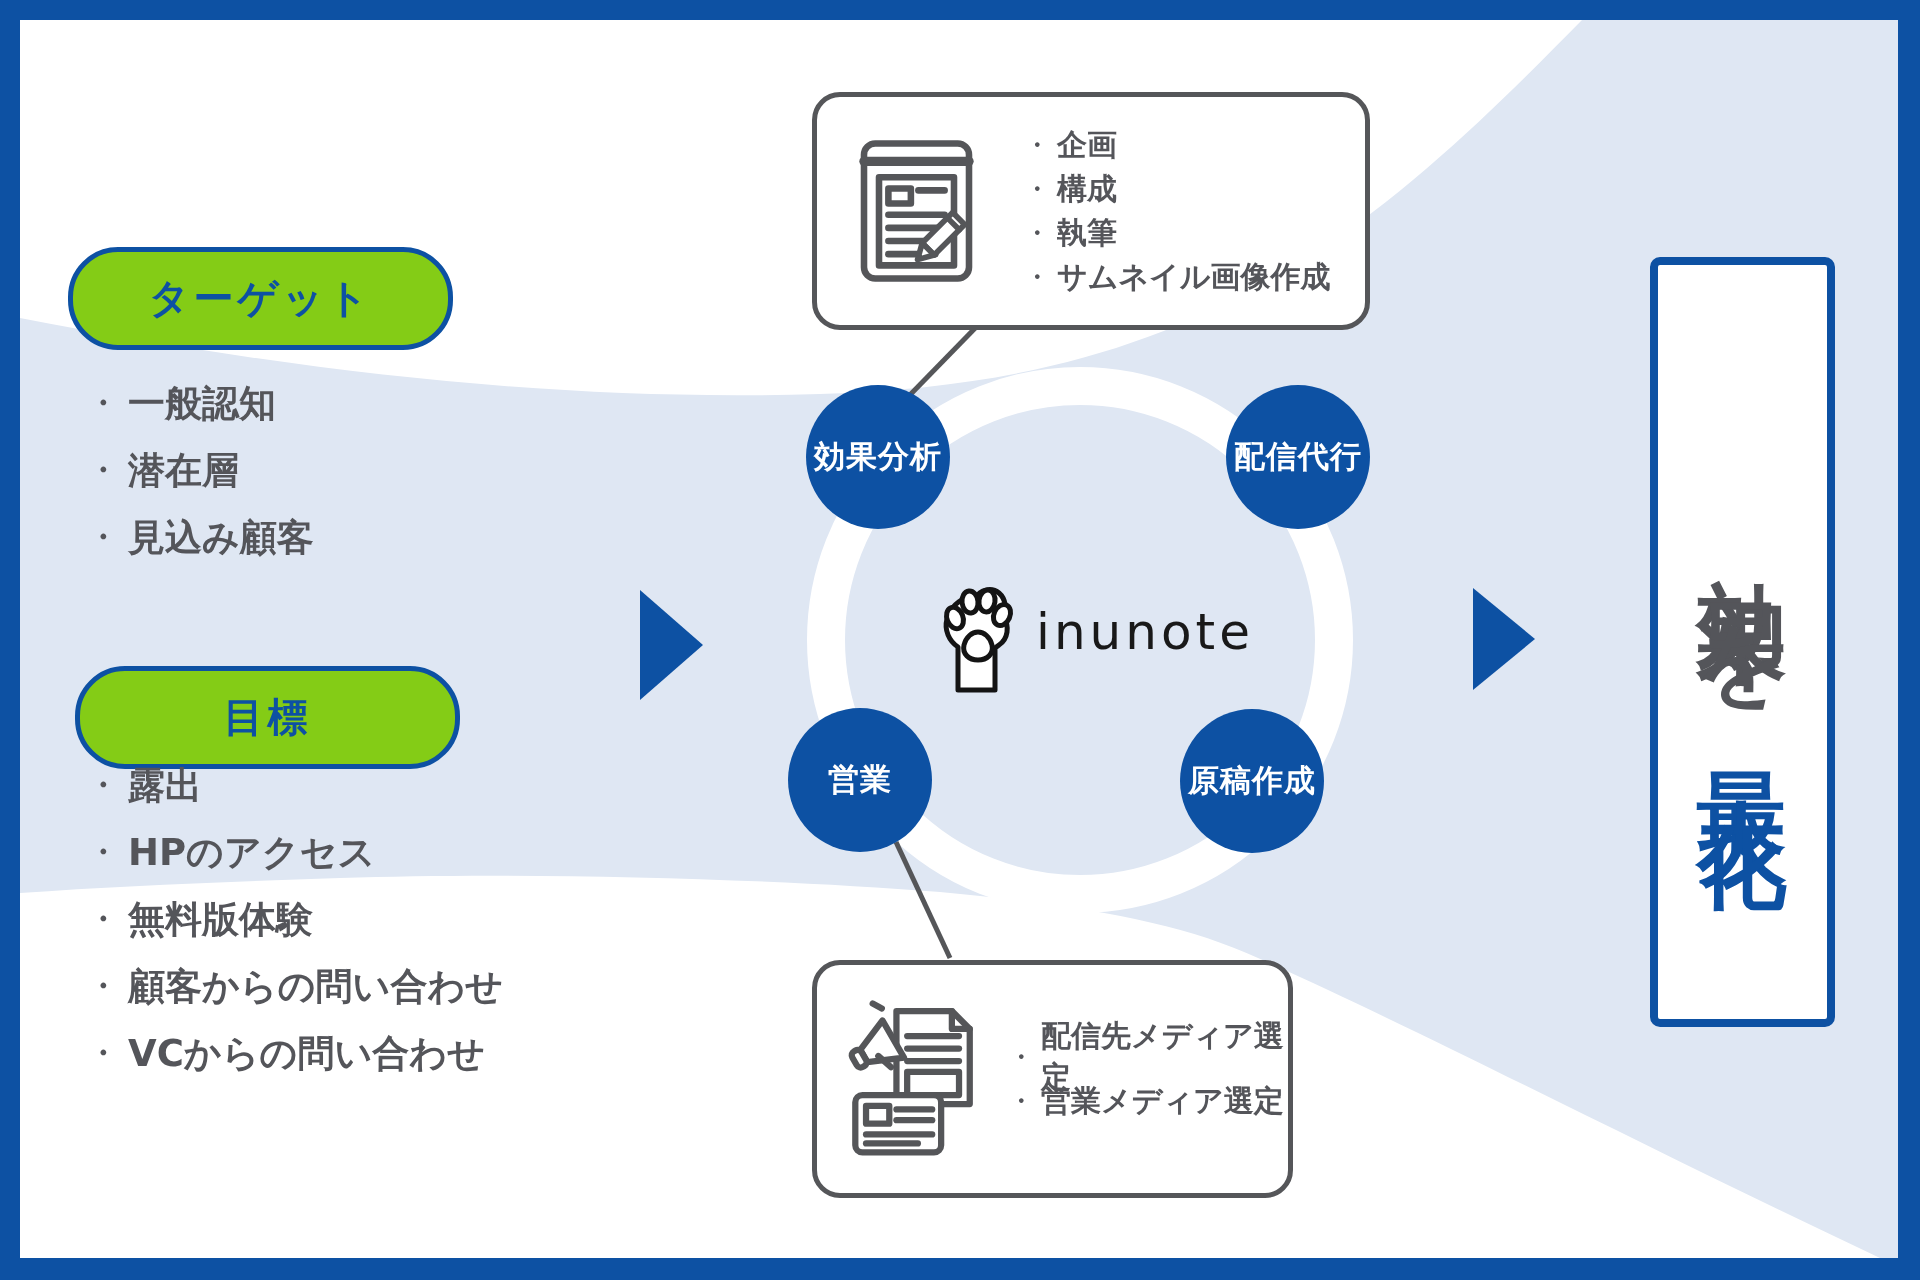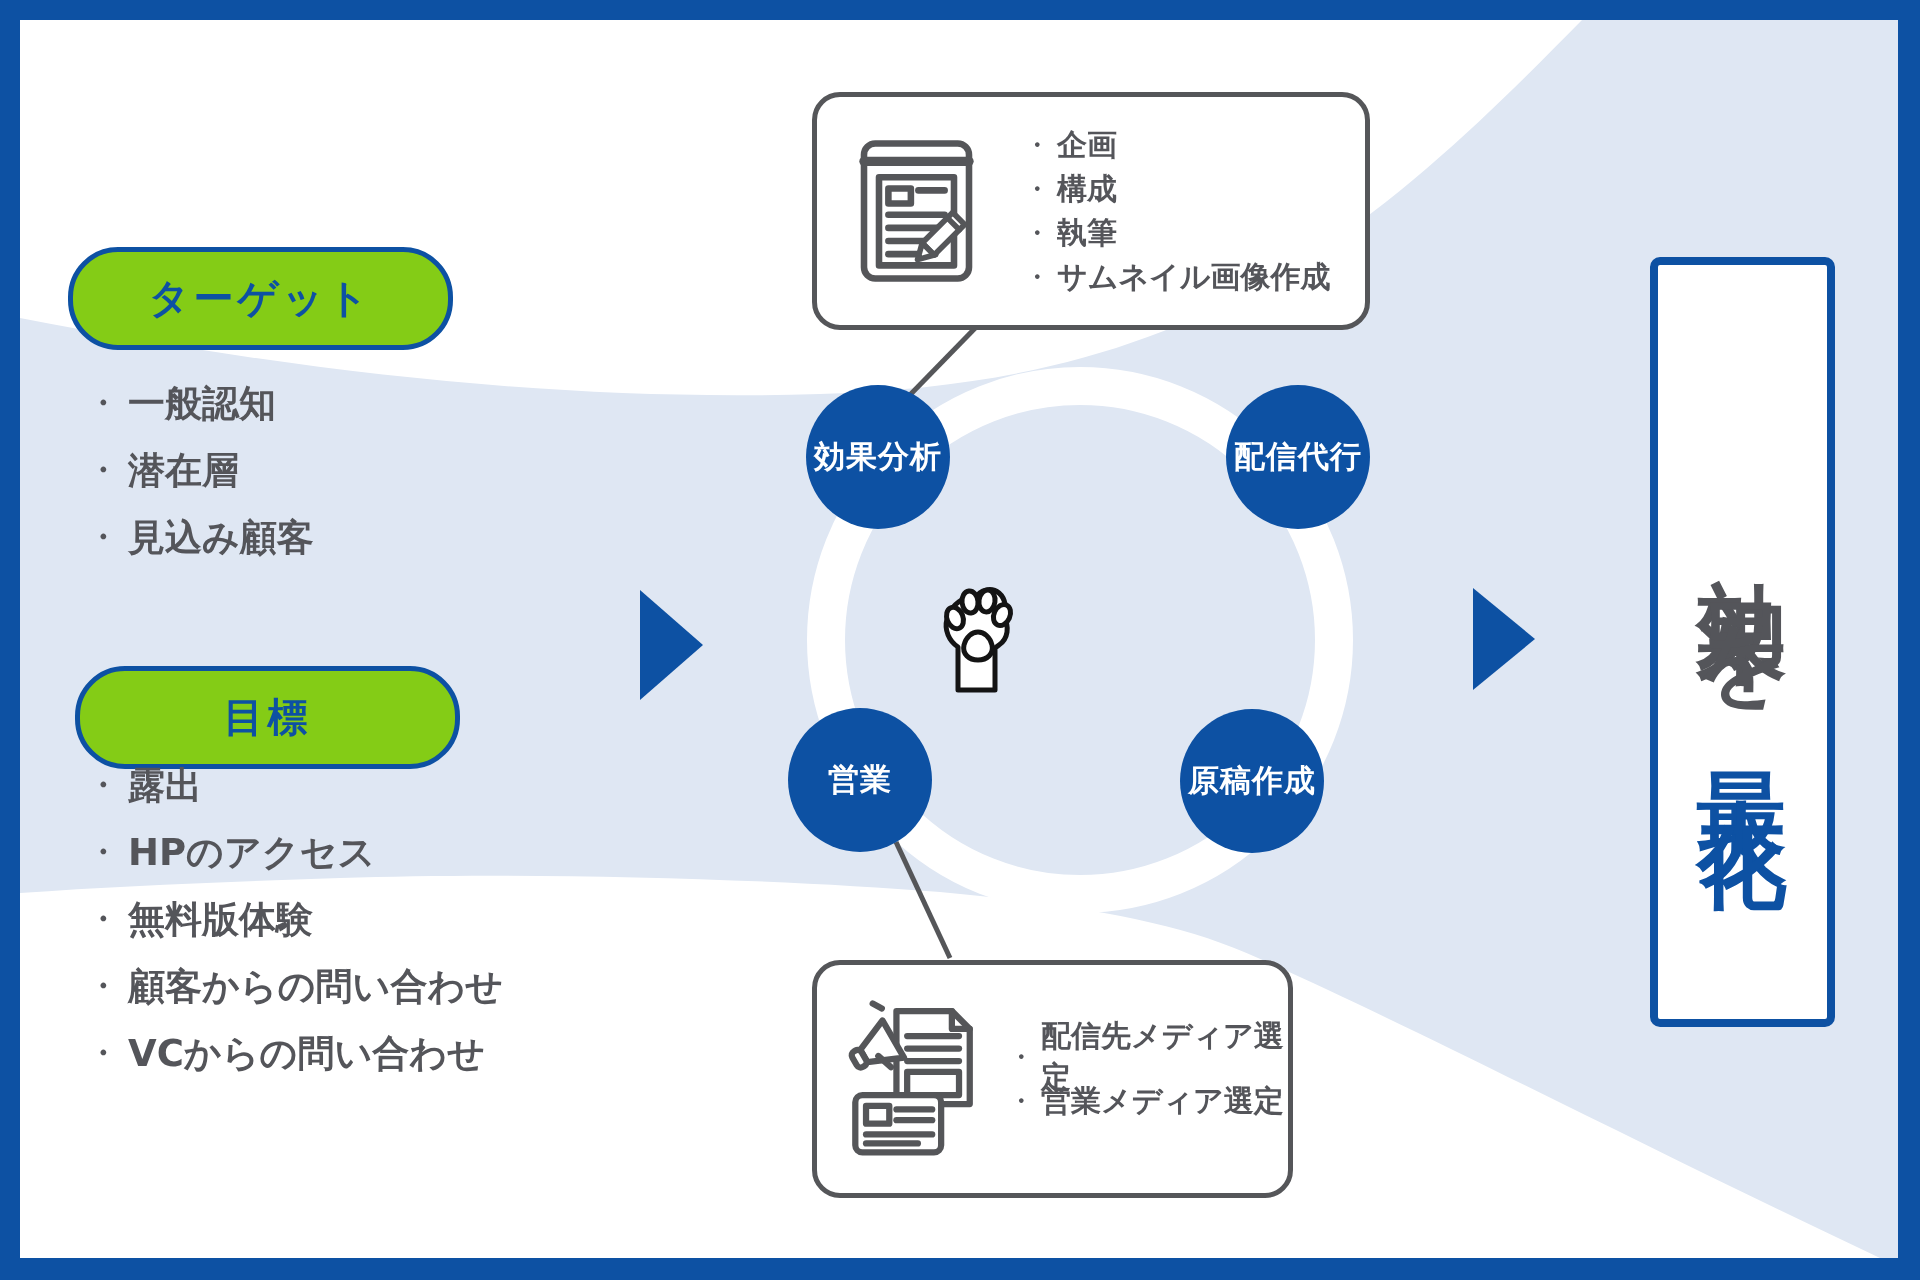--- a/index.html
+++ b/index.html
@@ -209,20 +209,21 @@
     <svg width="72" height="110" viewBox="0 0 72 110">
       <g stroke="#141414" stroke-width="5" stroke-linejoin="round" fill="#ffffff">
         <path d="M16,107 L16,64 C7,58 2,47 5,36 C9,21 23,12 34,15 C38,6 50,4 57,10 C64,16 65,27 61,34 C68,43 66,56 57,62 L53,65 L53,107 Z"></path>
         <ellipse cx="13" cy="35" rx="8" ry="11" transform="rotate(-22 13 35)"></ellipse>
         <ellipse cx="28" cy="19" rx="8" ry="11" transform="rotate(-6 28 19)"></ellipse>
         <ellipse cx="45" cy="18" rx="8" ry="11" transform="rotate(8 45 18)"></ellipse>
         <ellipse cx="60" cy="32" rx="8" ry="11" transform="rotate(24 60 32)"></ellipse>
         <path d="M36,49 C42,49 48,54 50,62 C52,71 45,77 36,77 C27,77 20,71 22,62 C24,54 30,49 36,49 Z"></path>
       </g>
     </svg>
+    <span id="logo-text">inunote</span>
   </div>
 
   <div id="result-box">
     <span class="v-text" id="result-gray">効果を</span>
     <span class="v-text" id="result-blue">最大化</span>
   </div>
 
   <div id="frame"></div>
 </div>
 

